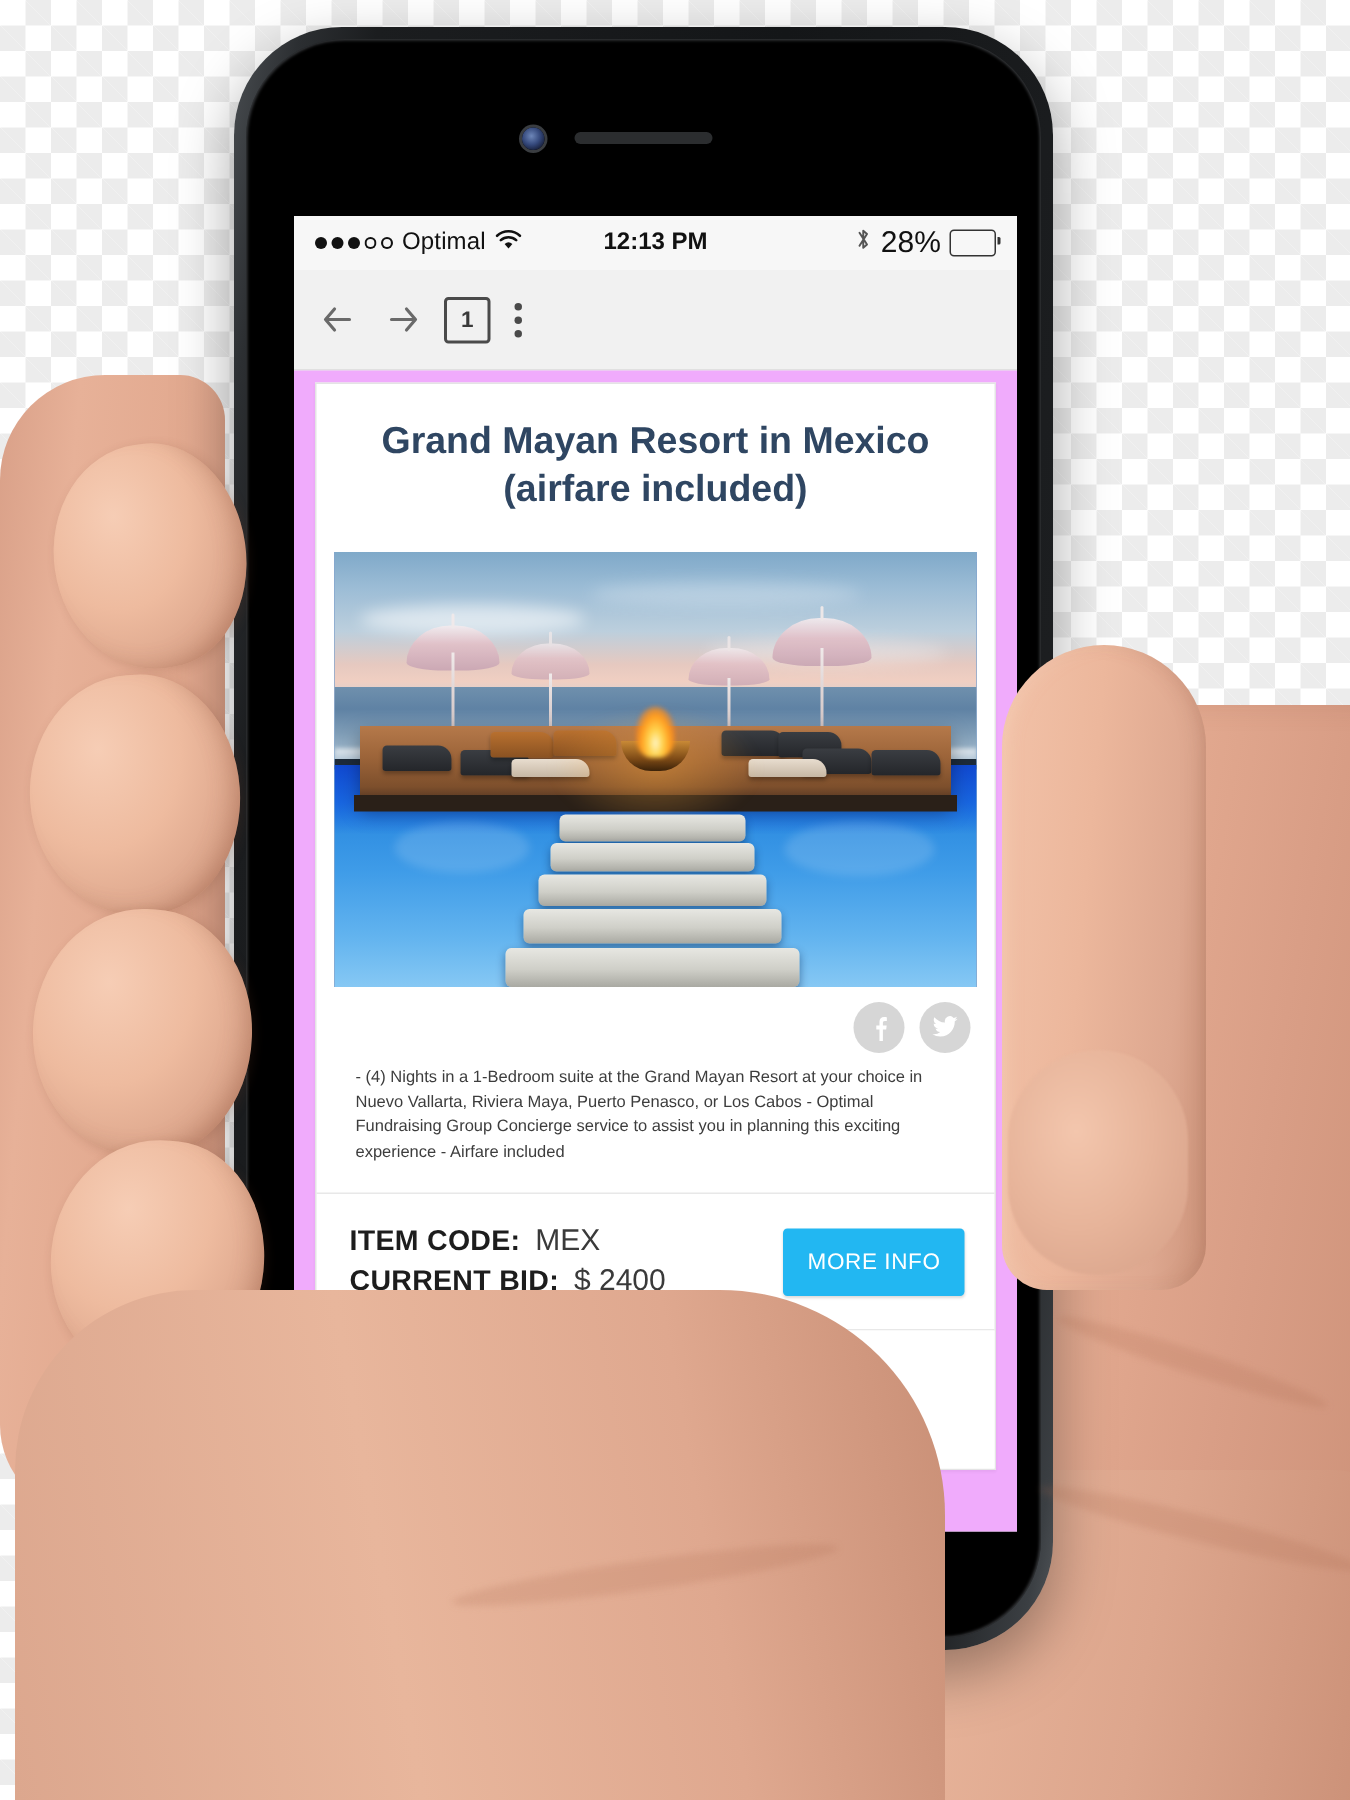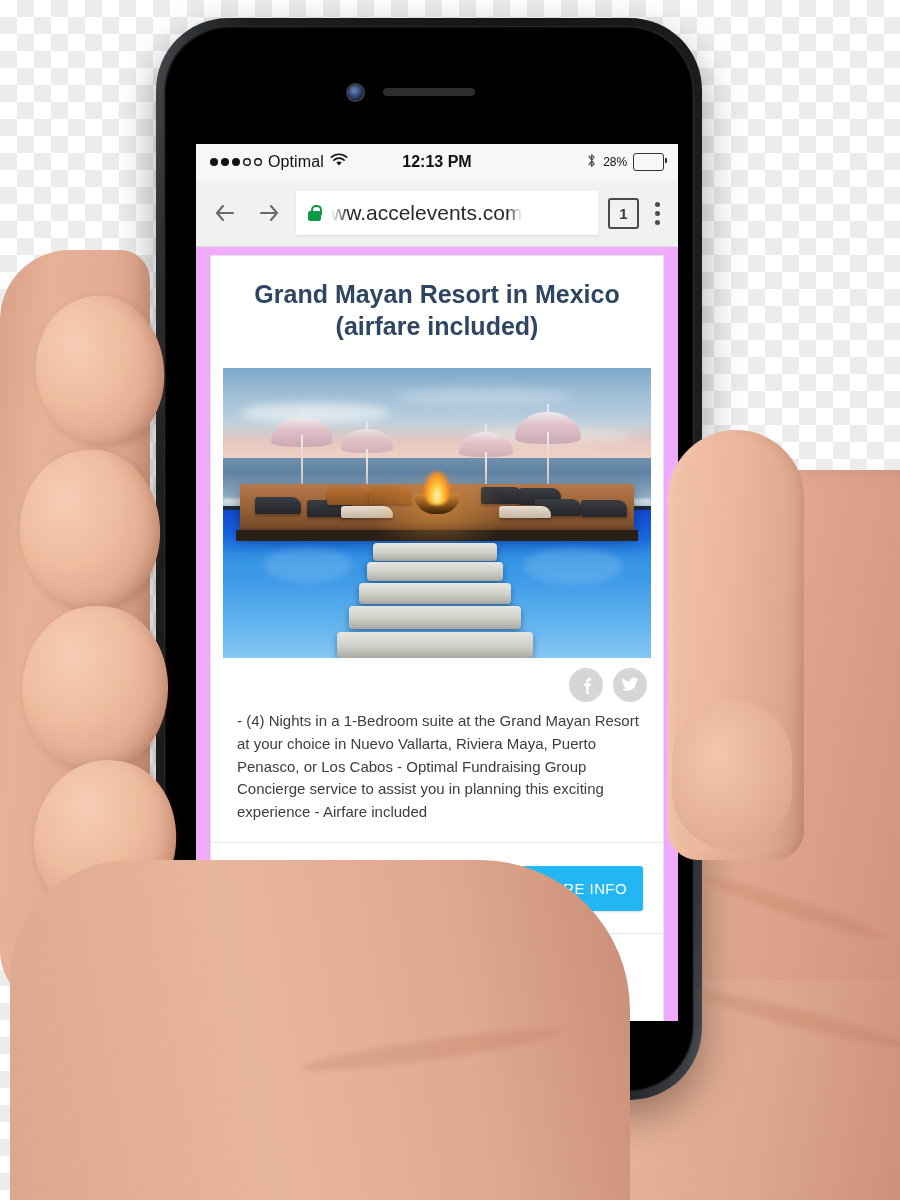--- a/index.html
+++ b/index.html
@@ -174,21 +174,21 @@
     border: 1.6px solid #333;
     border-radius: 3px;
     position: relative;
     padding: 1.4px;
   }
   .battery::after {
     content: ""; position: absolute; right: -4px; top: 3.5px;
     width: 2.4px; height: 5px; background: #333; border-radius: 0 1px 1px 0;
   }
   .battery-fill { height: 100%; background: #222; border-radius: 1px; }
-  .pct { font-size: 12px; font-weight: normal; }
+  .pct { font-size: 20px; font-weight: normal; }
 
   
   #browserbar {
     height: 66px;
     background: #f1f1f1;
     display: flex;
     align-items: center;
     gap: 10px;
     padding: 0 12px;
     border-bottom: 1px solid #e0e0e0;
@@ -379,21 +379,21 @@
   .social-btn {
     width: 34px; height: 34px;
     border-radius: 50%;
     background: #d6d6d6;
     display: flex; align-items: center; justify-content: center;
     color: #fff;
   }
 
   #description {
     padding: 2px 22px 18px 26px;
-    font-size: 15px;
+    font-size: 11px;
     line-height: 1.52;
     color: #3d3d3d;
   }
   .divider { height: 1px; background: #e8e8e8; margin: 0; }
 
   #bidinfo {
     display: flex;
     align-items: center;
     padding: 18px 20px 18px 22px;
     gap: 12px;
@@ -489,27 +489,20 @@
             <svg width="26" height="26" viewBox="0 0 26 26">
               <path d="M21 13H5M11 6l-6 7 6 7" stroke="#6a6a6a" stroke-width="2.1" fill="none" stroke-linecap="round" stroke-linejoin="round"></path>
             </svg>
           </div>
           <div class="navbtn">
             <svg width="26" height="26" viewBox="0 0 26 26">
               <path d="M5 13h16M15 6l6 7-6 7" stroke="#6a6a6a" stroke-width="2.1" fill="none" stroke-linecap="round" stroke-linejoin="round"></path>
             </svg>
           </div>
 
-          <div id="omnibox">
-            <span class="lock">
-              <span class="lock-shackle"></span>
-              <span class="lock-body"></span>
-            </span>
-            <span id="urltext">ww.accelevents.com</span>
-          </div>
 
           <div id="tabcount">
             <span>1</span>
           </div>
 
           <div id="menu-dots">
             <i></i>
               <i></i>
               <i></i>
           </div>

